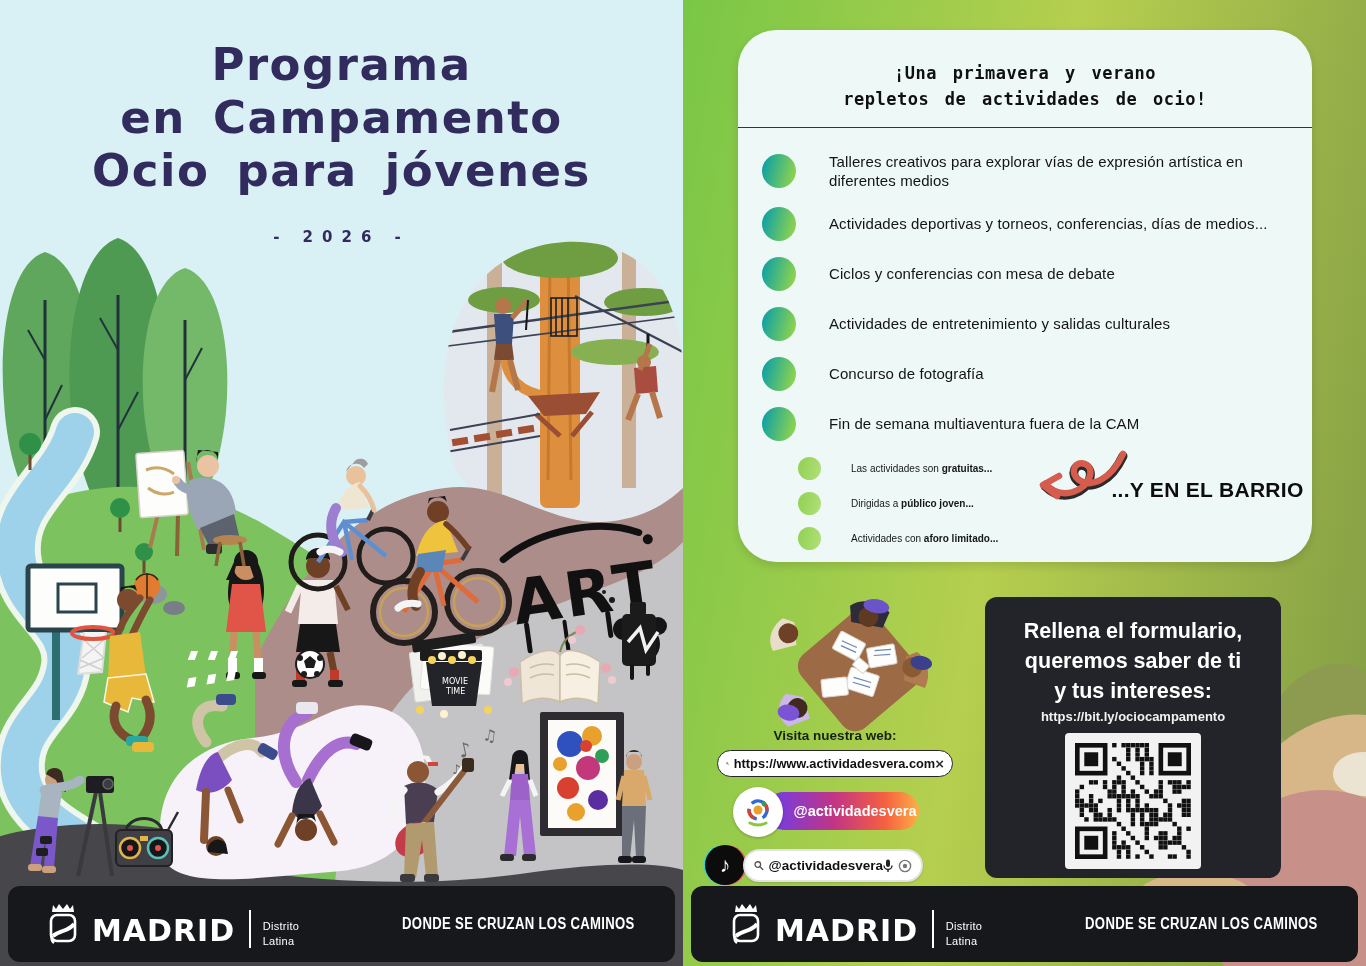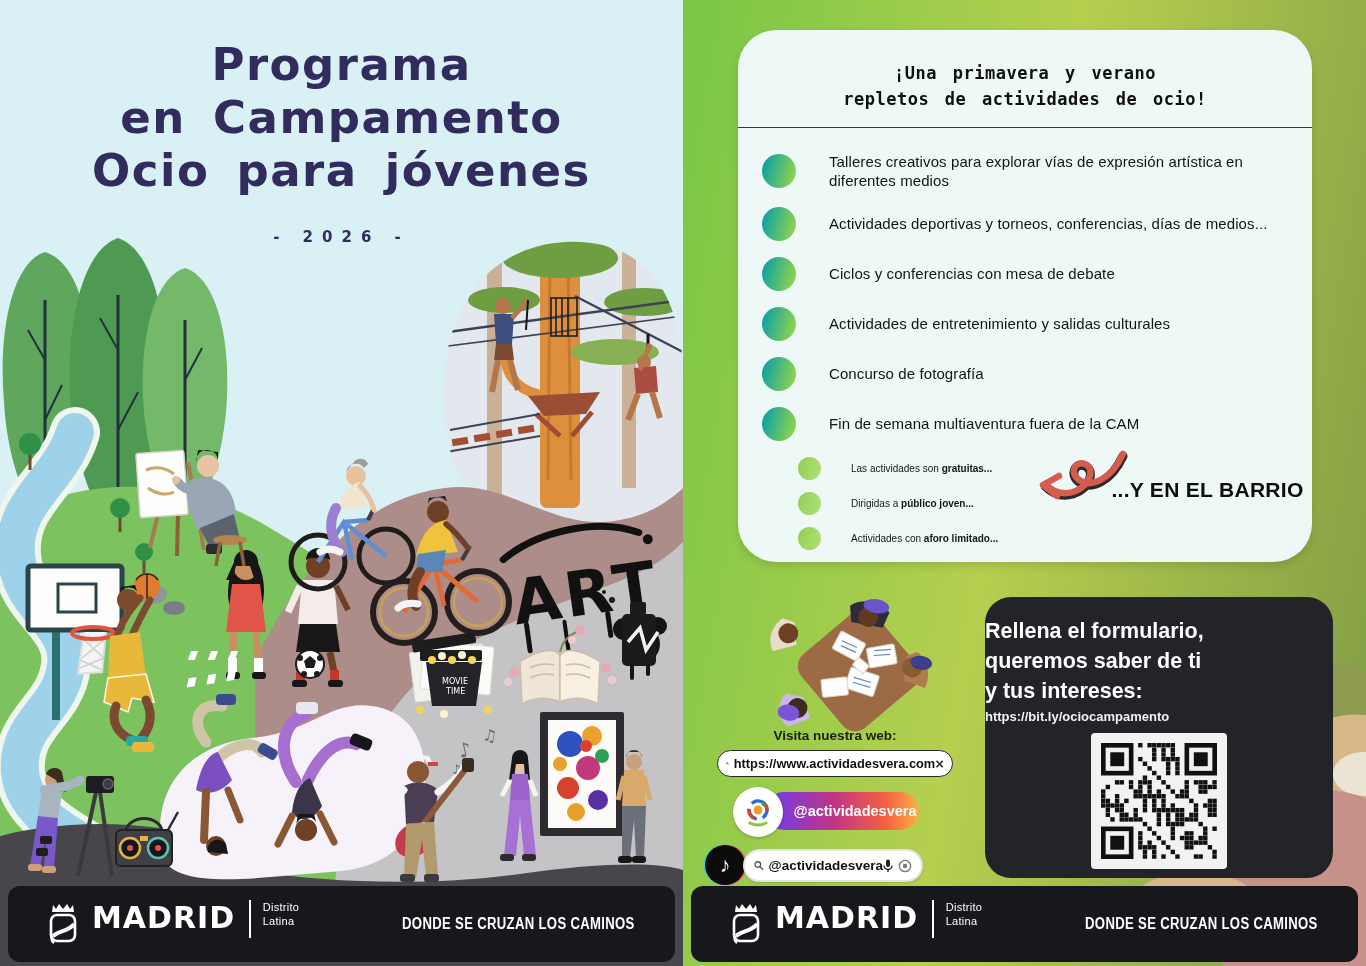--- a/index.html
+++ b/index.html
@@ -62,34 +62,34 @@
   .tk-row{position:relative;height:42px;margin-top:8px;}
   .tk-circle{position:absolute;left:4px;top:0;width:40px;height:40px;border-radius:50%;
     background:#0c0c0c;color:#fff;font-size:21px;line-height:40px;text-align:center;
     box-shadow:1.5px 0 0 #e84b5f,-1.5px 0 0 #39d3d3;}
   .tk-pill{position:absolute;left:42px;top:4px;width:180px;height:33px;border-radius:17px;
     background:#fff;border:2px solid #e3e3e3;display:flex;align-items:center;
     padding:0 9px;box-sizing:border-box;box-shadow:0 1px 2px rgba(0,0,0,.15);}
   .tk-text{font-size:13.5px;font-weight:bold;color:#111;margin-left:5px;white-space:nowrap;}
   .tk-icons{margin-left:auto;display:flex;align-items:center;gap:5px;}
 
-  .form-card{position:absolute;left:302px;top:597px;width:348px;height:281px;
-    background:#232429;border-radius:26px;text-align:left;color:#fff;
+  .form-card{position:absolute;left:302px;top:597px;width:296px;height:281px;
+    background:#232429;border-radius:12px;text-align:center;color:#fff;
     padding-top:19px;box-sizing:border-box;}
   .form-line{font-size:21.5px;font-weight:bold;line-height:1.4;}
   .form-link{font-size:13px;font-weight:bold;margin-top:3px;color:#f2f2f2;}
   .qr-box{margin:9px auto 0;width:136px;height:136px;background:#f2f2f2;border-radius:4px;
     display:flex;align-items:center;justify-content:center;}
 
   
   .footer-bar{position:absolute;top:886px;height:76px;width:667px;background:#16181c;
     border-radius:12px;display:flex;align-items:center;color:#fff;}
   .footer-left{left:8px;}
   .footer-right{left:691px;}
-  .logo-group{display:flex;align-items:flex-start;margin-left:36px;}
+  .logo-group{display:flex;align-items:flex-end;margin-left:36px;}
   .madrid-word{font-family:"DejaVu Sans",sans-serif;font-weight:bold;font-size:30px;
     letter-spacing:1px;margin-left:10px;}
   .logo-divider{width:1.5px;height:38px;background:#ffffff;margin:0 12px 0 14px;}
   .district{font-size:11px;line-height:1.3;letter-spacing:.3px;}
   .slogan{margin-left:auto;margin-right:40px;font-weight:bold;font-size:16px;
     letter-spacing:.4px;transform:scaleX(.82);transform-origin:right center;white-space:nowrap;}
 </style>
 </head>
 <body>
 

